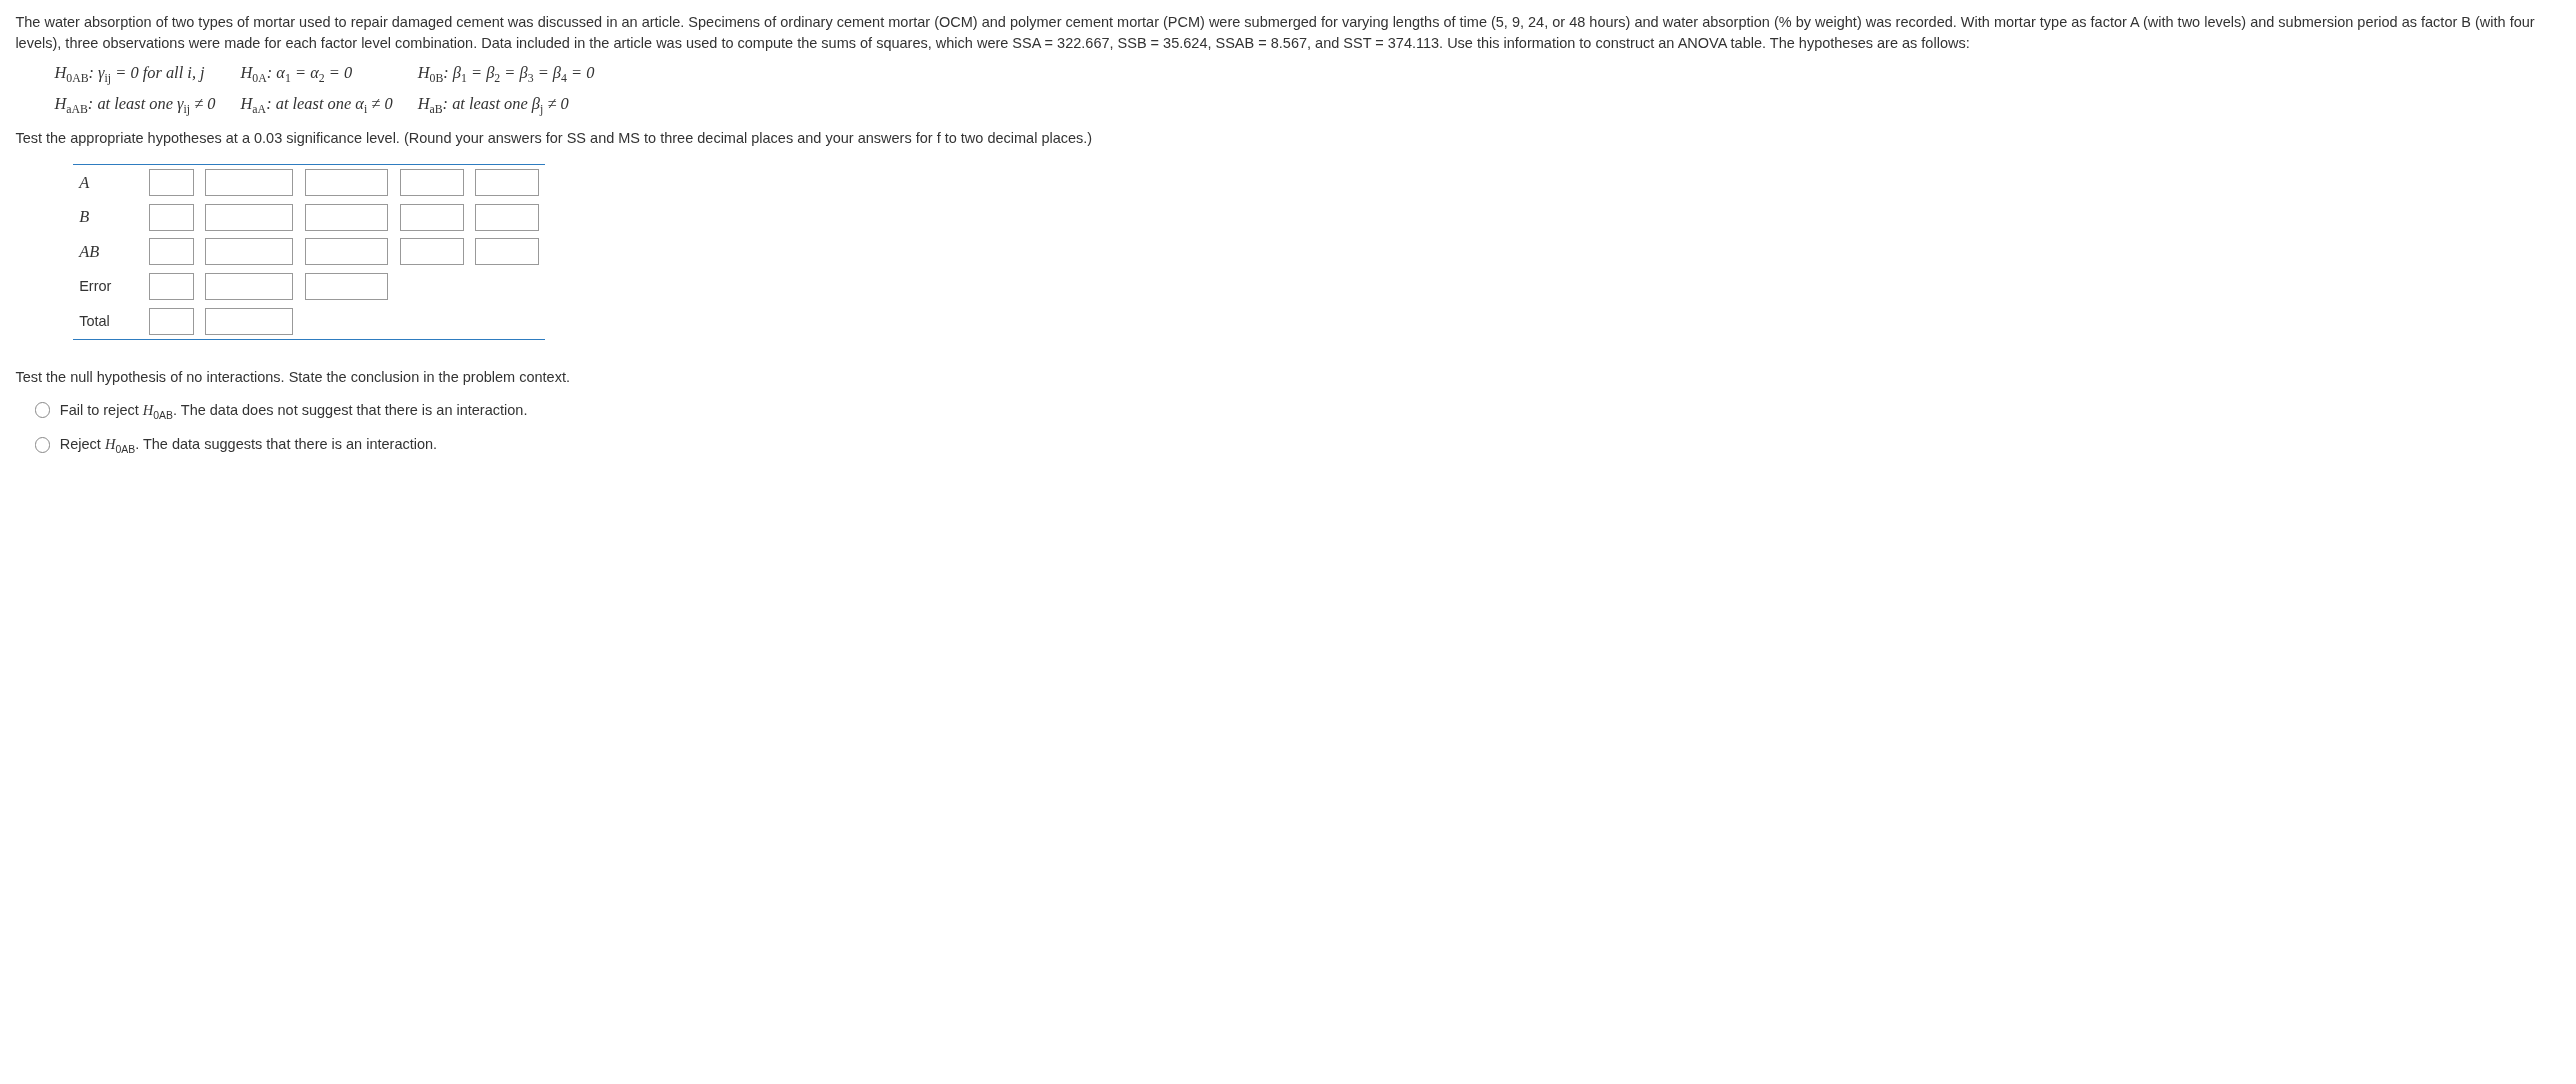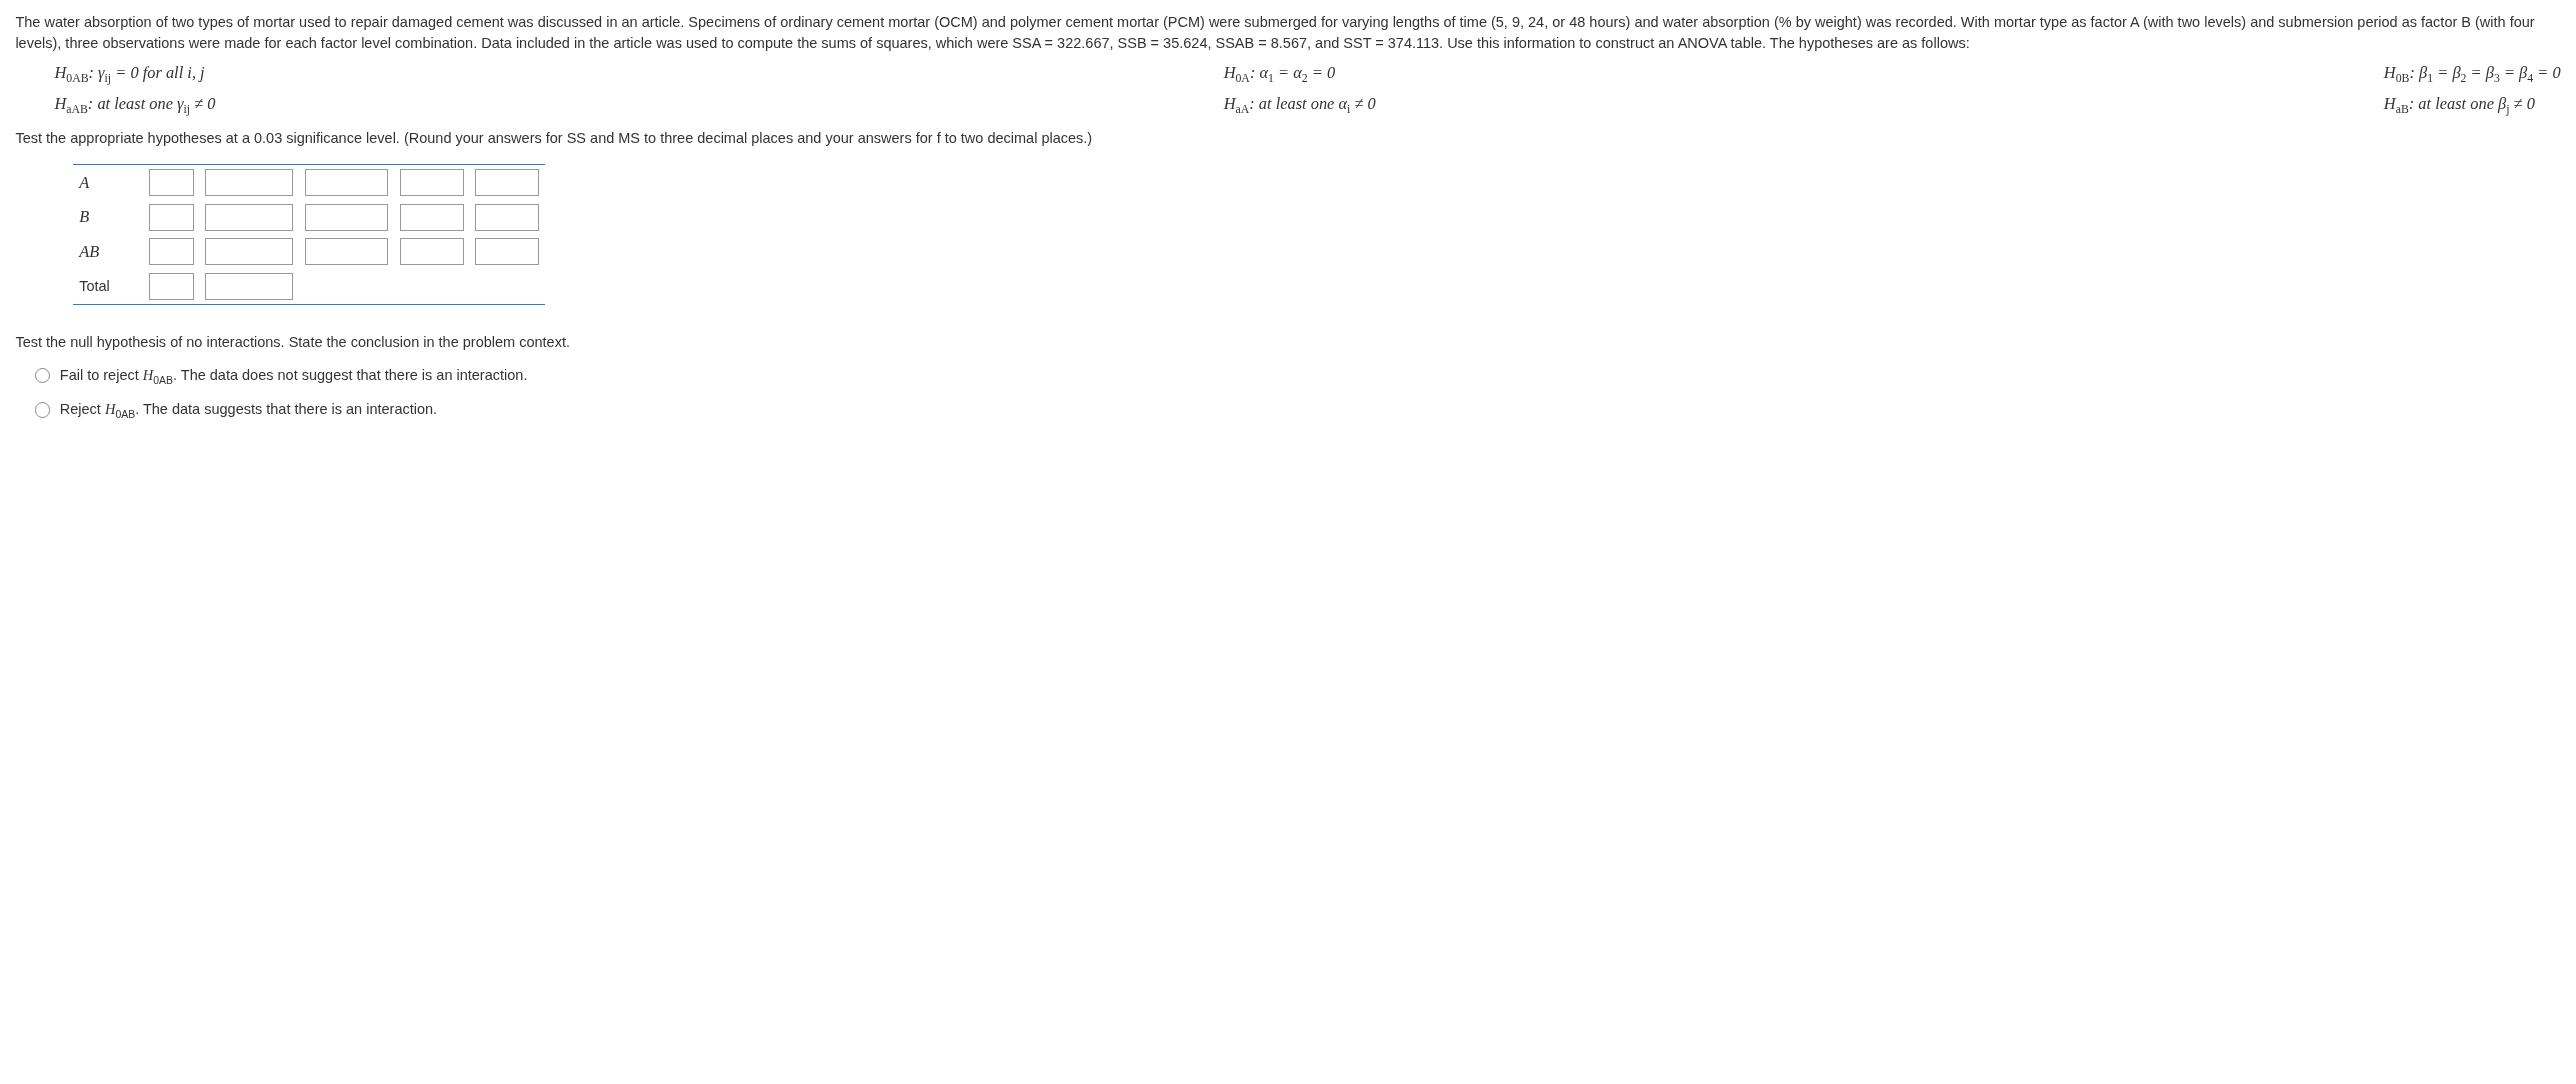--- a/index.html
+++ b/index.html
@@ -5,21 +5,21 @@
 body {
   font-family: Verdana, Arial, sans-serif;
   font-size: 14.5px;
   color: #333;
   margin: 0;
   padding: 11.6px 15.4px;
   line-height: 1.45;
   background: #fff;
 }
 .q-text { margin-bottom: 4px; }
-.hyps { margin: 7.7px 0 9.6px 39px; display: flex; gap: 25px; justify-content: space-between; }
+.hyps { margin: 7.7px 0 9.6px 39px; display: flex; gap: 25px; }
 .hyp-block { display: flex; flex-direction: column; gap: 3.9px; }
 .hyp-line { font-style: italic; font-family: 'Times New Roman', serif; font-size: 16.4px; }
 .instr { margin: 5.8px 0 15.4px 0; }
 .anova { margin: 7.7px 0 27px 58px; border-collapse: collapse; }
 .anova th { font-weight: bold; text-align: center; padding: 5.8px 5.8px 7.7px 5.8px; }
 .anova td { text-align: center; padding: 3.9px 5.8px; }
 .anova tr.hr { border-top: 1.9px solid #2e7cc0; }
 .anova tr.hr th, .anova tr.hr td { border-top: 1.9px solid #2e7cc0; }
 .anova tr.botline td { border-bottom: 1.9px solid #2e7cc0; }
 .anova input.df-in { width: 39px; height: 23px; border: 1px solid #999; text-align: center; font-size: 13.5px; }
@@ -77,20 +77,28 @@
     <td><input class="fc-in" style=""></td>
   </tr>
   <tr>
     <td class="src-cell it">AB</td>
     <td><input class="df-in" style=""></td>
     <td><input class="ss-in" style=""></td>
     <td><input class="ms-in" style=""></td>
     <td><input class="f-in" style=""></td>
     <td><input class="fc-in" style=""></td>
   </tr>
+  <tr>
+    <td class="src-cell">Error</td>
+    <td><input class="df-in" style=""></td>
+    <td><input class="ss-in" style=""></td>
+    <td><input class="ms-in" style=""></td>
+    <td></td>
+    <td></td>
+  </tr>
   <tr class="botline">
     <td class="src-cell">Total</td>
     <td><input class="df-in" style=""></td>
     <td><input class="ss-in" style=""></td>
     <td></td>
     <td></td>
     <td></td>
   </tr>
 </tbody>
   </table>

